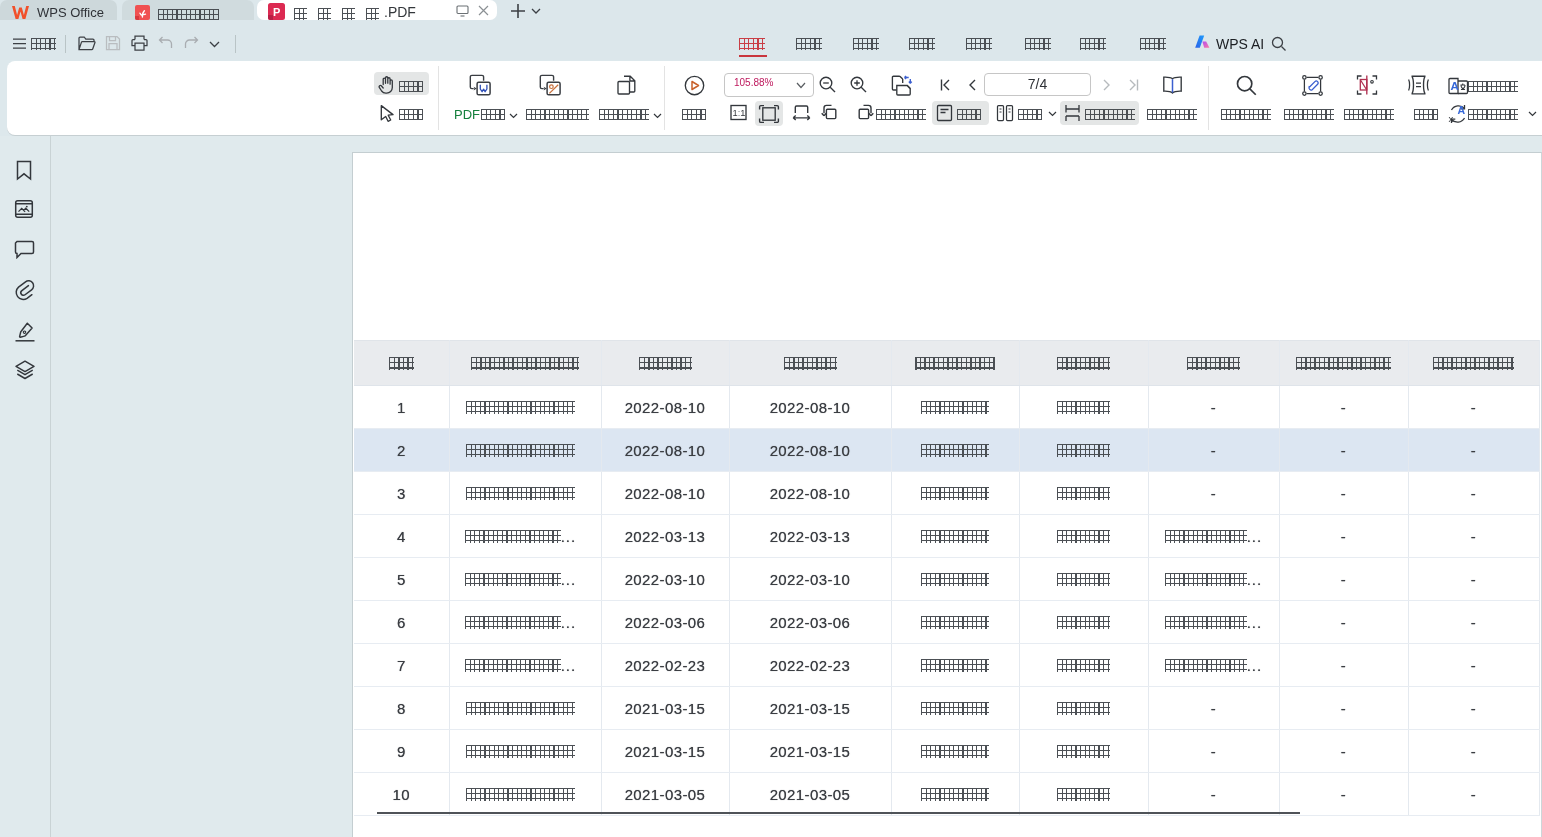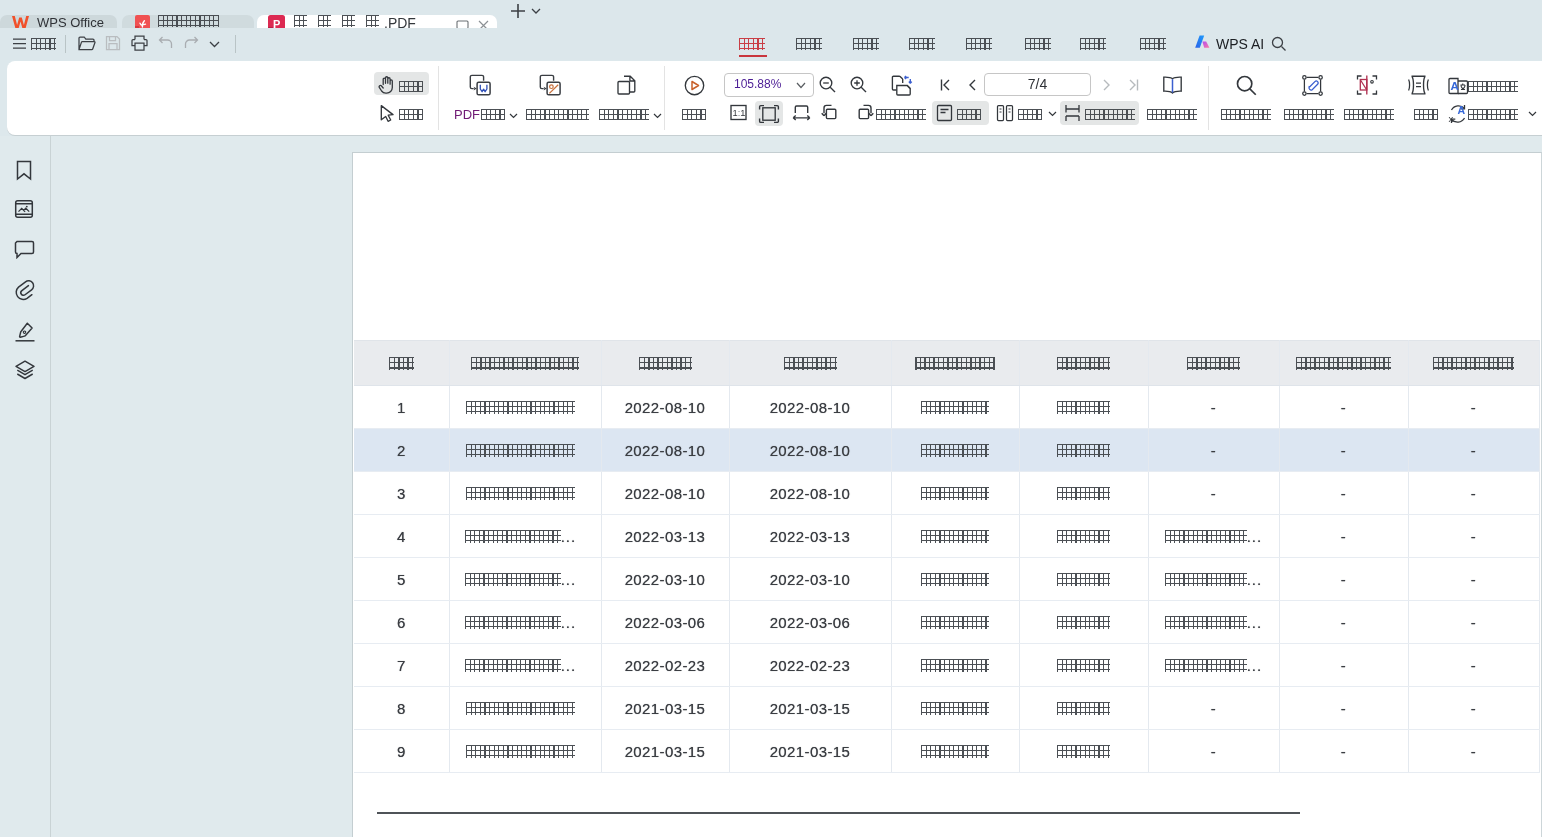--- a/index.html
+++ b/index.html
@@ -6,34 +6,34 @@
   font-family:"Liberation Sans",sans-serif;background:#dde8ec;-webkit-font-smoothing:antialiased}
 .abs{position:absolute}
 
 .z{display:inline-block;height:12px;vertical-align:-1px;color:#43474c;opacity:.95;filter:blur(.35px);
   background:repeating-linear-gradient(to right,currentColor 0 1.2px,transparent 1.2px 4.6px),
   repeating-linear-gradient(to bottom,currentColor 0 1.2px,transparent 1.2px 5px);}
 .zb{background:repeating-linear-gradient(to right,currentColor 0 1.5px,transparent 1.5px 4.6px),
   repeating-linear-gradient(to bottom,currentColor 0 1.5px,transparent 1.5px 5px);}
 
 #tabbar{left:0;top:0;width:1542px;height:28px;background:#dce7eb}
-.tab{position:absolute;top:15px;height:20px;border-radius:7px 7px 0 0;display:flex;align-items:flex-start}
+.tab{position:absolute;top:0;height:20px;border-radius:7px 7px 0 0;display:flex;align-items:flex-end}
 #tab1{left:0;width:117px;background:#cdd8db}
 #tab2{left:122px;width:132px;background:#d0dbde}
 #tab3{left:257px;width:240px;background:#fff;border-radius:7px}
 
 #menurow{left:0;top:28px;width:1542px;height:32px;background:#dce7eb}
 .sep{position:absolute;width:1px;background:#b9c4c6}
 .mi{position:absolute;top:7px;font-size:15px;color:#23272b;letter-spacing:.5px}
 
 #panel{left:7px;top:61px;width:1535px;height:74px;background:#fff;border-radius:8px 0 0 8px;
   box-shadow:0 1px 0 #c6cfd2}
 .vsep{position:absolute;top:5px;height:64px;width:1px;background:#e3e3e3}
 .hl{background:#e4e6e6;border-radius:4px}
-.lbl{position:absolute;font-size:13px;color:#701a75;white-space:nowrap}
+.lbl{position:absolute;font-size:13px;color:#15803d;white-space:nowrap}
 
 #sidebar{left:0;top:136px;width:50px;height:701px;background:#e0eaed;border-right:1px solid #c9d3d5}
 #sidebar svg{position:absolute;left:14px}
 
 #canvas{left:51px;top:136px;width:1491px;height:701px;background:#e0eaed}
 #page{position:absolute;left:301px;top:16px;width:1188px;height:685px;background:#fff;
   border:1px solid #c4ced1;border-bottom:none;border-right-color:#cdd6d9}
 
 table{border-collapse:collapse;table-layout:fixed;font-size:15px;color:#3a3d42;text-shadow:0 0 .7px rgba(58,61,66,.85)}
 td,th{padding:0;text-align:center;border-right:1px solid #e4e9ef;overflow:hidden;white-space:nowrap}
@@ -176,21 +176,21 @@
 <span class="lbl" style="left:592px;top:46px"><span class="z" style="width:49.8px;height:11.4px;"></span><svg style="margin-left:4px" width="9" height="6" viewBox="0 0 9 6">
         <path d="M1 1 L4.5 4.5 L8 1" stroke="#33373c" stroke-width="1.2" fill="none"></path>
       </svg></span>
 <div class="vsep" style="left:657px"></div>
 <svg class="abs" style="left:677px;top:14px" width="21" height="21" viewBox="0 0 21 21">
 <circle cx="10.5" cy="10.5" r="9.2" fill="none" stroke="#33373c" stroke-width="1.35"></circle>
 <path d="M8 6.5 L14.5 10.5 L8 14.5 Z" fill="none" stroke="#c8602a" stroke-width="1.5" stroke-linejoin="round"></path>
     </svg>
 <span class="lbl" style="left:675px;top:46px"><span class="z" style="width:23.8px;height:11.4px;"></span></span>
 <div class="abs" style="left:717px;top:12px;width:88px;height:22px;border:1px solid #c6c6c6;border-radius:4px;background:#fff">
-<span style="position:absolute;left:9px;top:3px;font-size:12px;color:#4c1d95">105.88%</span>
+<span style="position:absolute;left:9px;top:3px;font-size:10px;color:#be185d">105.88%</span>
 <svg style="position:absolute;right:7px;top:8px" width="10" height="7" viewBox="0 0 10 7">
         <path d="M1 1 L5 5.5 L9 1" stroke="#5a5e62" stroke-width="1.2" fill="none"></path>
       </svg>
     </div>
 <svg class="abs" style="left:812px;top:15px" width="17" height="17" viewBox="0 0 17 17">
       <circle cx="7" cy="7" r="5.8" fill="none" stroke="#33373c" stroke-width="1.35"></circle>
       <path d="M11.2 11.2 L16 16" stroke="#33373c" stroke-width="1.35"></path>
       <path d="M4.2 7 h5.6" stroke="#33373c" stroke-width="1.3"></path>
     </svg>
 <svg class="abs" style="left:843px;top:15px" width="17" height="17" viewBox="0 0 17 17">
@@ -470,18 +470,29 @@
               <td>9</td>
               <td><span class="z" style="width:109.8px;height:12.3px;"></span></td>
               <td>2021-03-15</td>
               <td>2021-03-15</td>
               <td><span class="z" style="width:67.8px;height:12.3px;"></span></td>
               <td><span class="z" style="width:53.8px;height:12.3px;"></span></td>
               <td>-</td>
               <td>-</td>
               <td>-</td>
             </tr>
+<tr>
+              <td>10</td>
+              <td><span class="z" style="width:109.8px;height:12.3px;"></span></td>
+              <td>2021-03-05</td>
+              <td>2021-03-05</td>
+              <td><span class="z" style="width:67.8px;height:12.3px;"></span></td>
+              <td><span class="z" style="width:53.8px;height:12.3px;"></span></td>
+              <td>-</td>
+              <td>-</td>
+              <td>-</td>
+            </tr>
 </tbody>
         </table>
       </div>
     <div style="position:absolute;left:24px;top:659px;width:923px;height:2px;background:#4f5358"></div>
   </div>
 </div>
 
 </body></html>

